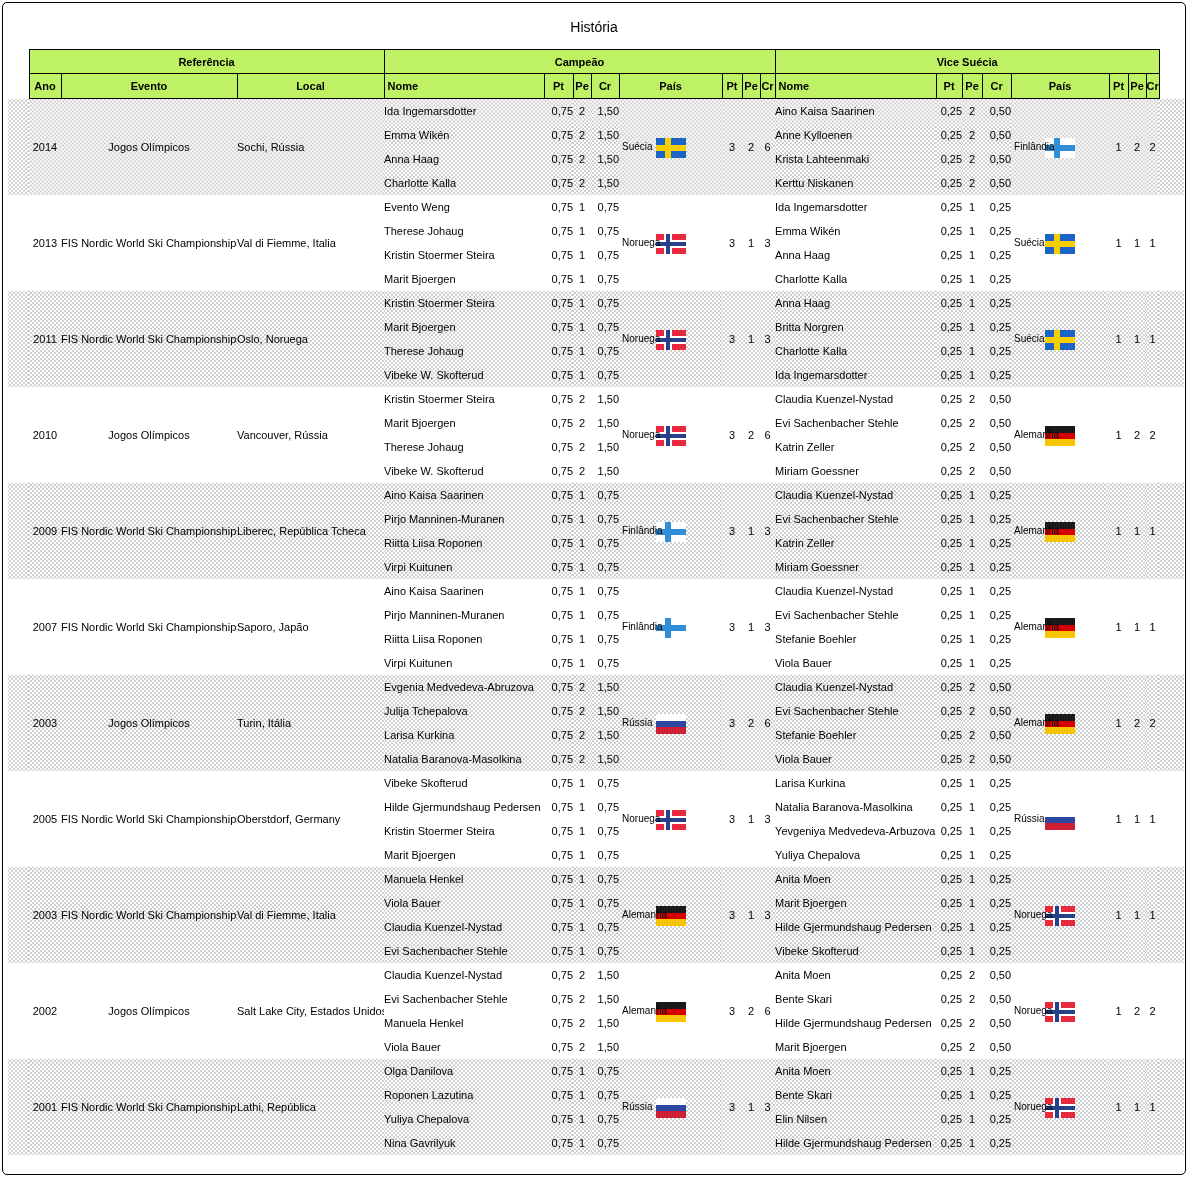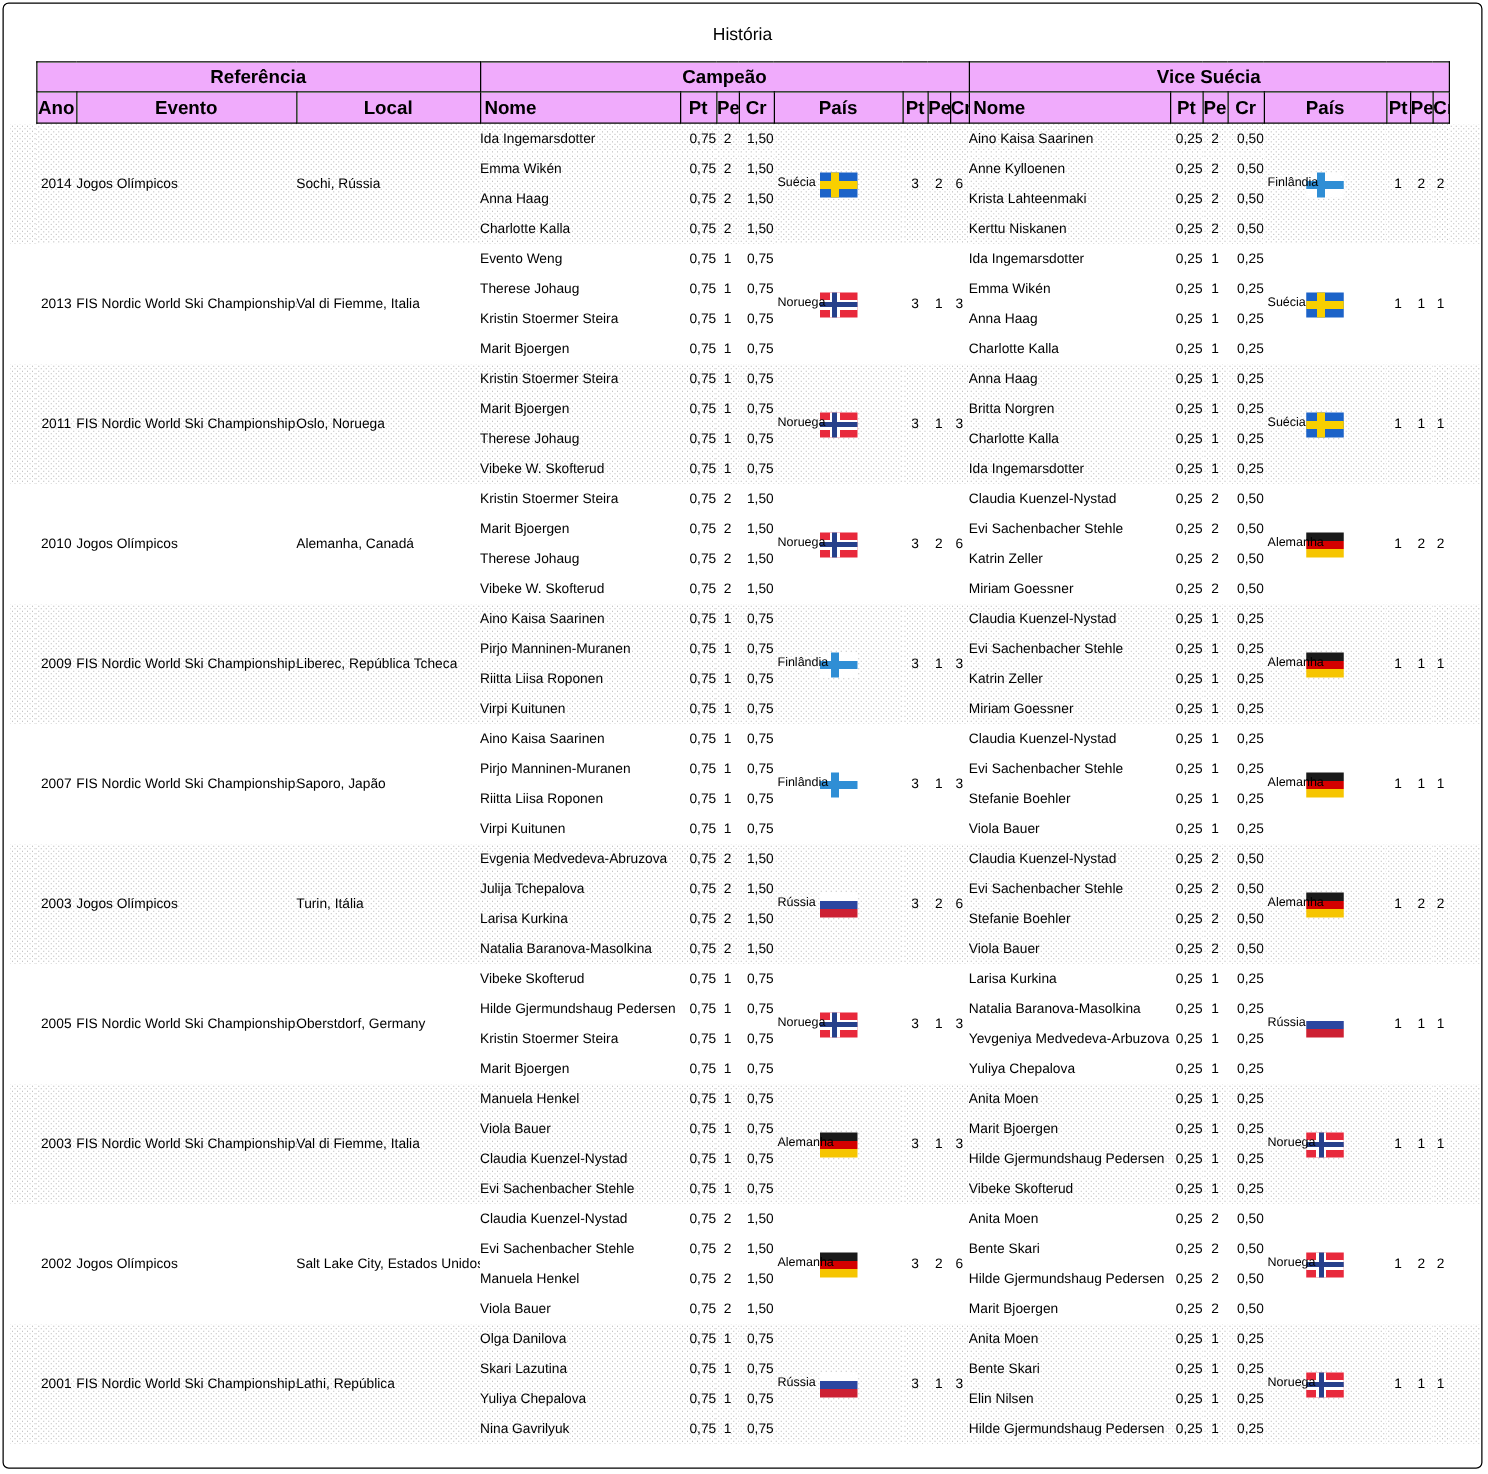--- a/index.html
+++ b/index.html
@@ -13,41 +13,41 @@
   }
   .title{
     position:absolute;left:26px;top:16px;width:1130px;
     text-align:center;font-size:14px;color:#000;
   }
   table#grid{
     position:absolute;left:5px;top:46px;
     border-collapse:collapse;table-layout:fixed;width:1176px;
   }
   #grid th{
-    border:1px solid #000;font-size:15px;font-weight:bold;
-    padding:0;text-align:center;background:#f0abfc;white-space:nowrap;overflow:hidden;
+    border:1px solid #000;font-size:11px;font-weight:bold;
+    padding:0;text-align:center;background:#bef264;white-space:nowrap;overflow:hidden;
   }
   tr.sec-row{height:24px;}
   tr.col-row{height:25px;}
   #grid th.h-left{text-align:left;padding-left:3px;}
   #grid td{
     padding:0;font-size:11px;height:24px;line-height:24px;
     white-space:nowrap;overflow:hidden;vertical-align:middle;
   }
   tbody tr{height:24px;}
   
   tr.sr > td{
     background-image:
       radial-gradient(circle, #b3b3b3 0.65px, transparent 0.8px),
       radial-gradient(circle, #b3b3b3 0.65px, transparent 0.8px);
     background-size:4px 4px;
     background-position:0 0, 2px 2px;
   }
   td.ano{text-align:center;}
-  td.evento{padding-left:5px;}
+  td.evento{padding-left:5px;text-align:center;}
   td.local{padding-left:3px;}
   td.nm{padding-left:3px;}
   td.nr{text-align:right;padding-right:4px;}
   td.nc{text-align:center;}
   td.pais{position:relative;vertical-align:top;}
   .pais-label{
     position:absolute;left:3px;top:50%;transform:translateY(-50%);
     font-size:10px;line-height:12px;text-align:center;
   }
   .flag{width:30px;height:20px;margin:2px auto 0;display:block;}
@@ -317,21 +317,21 @@
           <td class="nr">0,75</td>
           <td class="nm">Ida Ingemarsdotter</td>
           <td class="nr">0,25</td>
           <td class="nc">1</td>
           <td class="nr">0,25</td>
         </tr>
         <tr>
           <td rowspan="4"></td>
           <td class="ano" rowspan="4">2010</td>
           <td class="evento" rowspan="4">Jogos Olímpicos</td>
-          <td class="local" rowspan="4">Alemanha, Canadá</td>
+          <td class="local" rowspan="4">Vancouver, Rússia</td>
           <td class="nm">Kristin Stoermer Steira</td>
           <td class="nr">0,75</td>
           <td class="nc">2</td>
           <td class="nr">1,50</td>
           <td class="pais" rowspan="4">
             <div class="flag flag-norway"></div>
             <span class="pais-label">Noruega</span>
           </td>
           <td class="nc" rowspan="4">3</td>
           <td class="nc" rowspan="4">2</td>
@@ -756,21 +756,21 @@
           <td class="pais" rowspan="4">
             <div class="flag flag-norway"></div>
             <span class="pais-label">Noruega</span>
           </td>
           <td class="nc" rowspan="4">1</td>
           <td class="nc" rowspan="4">1</td>
           <td class="nc" rowspan="4">1</td>
           <td rowspan="4"></td>
         </tr>
         <tr class="sr">
-          <td class="nm">Skari Lazutina</td>
+          <td class="nm">Roponen Lazutina</td>
           <td class="nr">0,75</td>
           <td class="nc">1</td>
           <td class="nr">0,75</td>
           <td class="nm">Bente Skari</td>
           <td class="nr">0,25</td>
           <td class="nc">1</td>
           <td class="nr">0,25</td>
         </tr>
         <tr class="sr">
           <td class="nm">Yuliya Chepalova</td>

